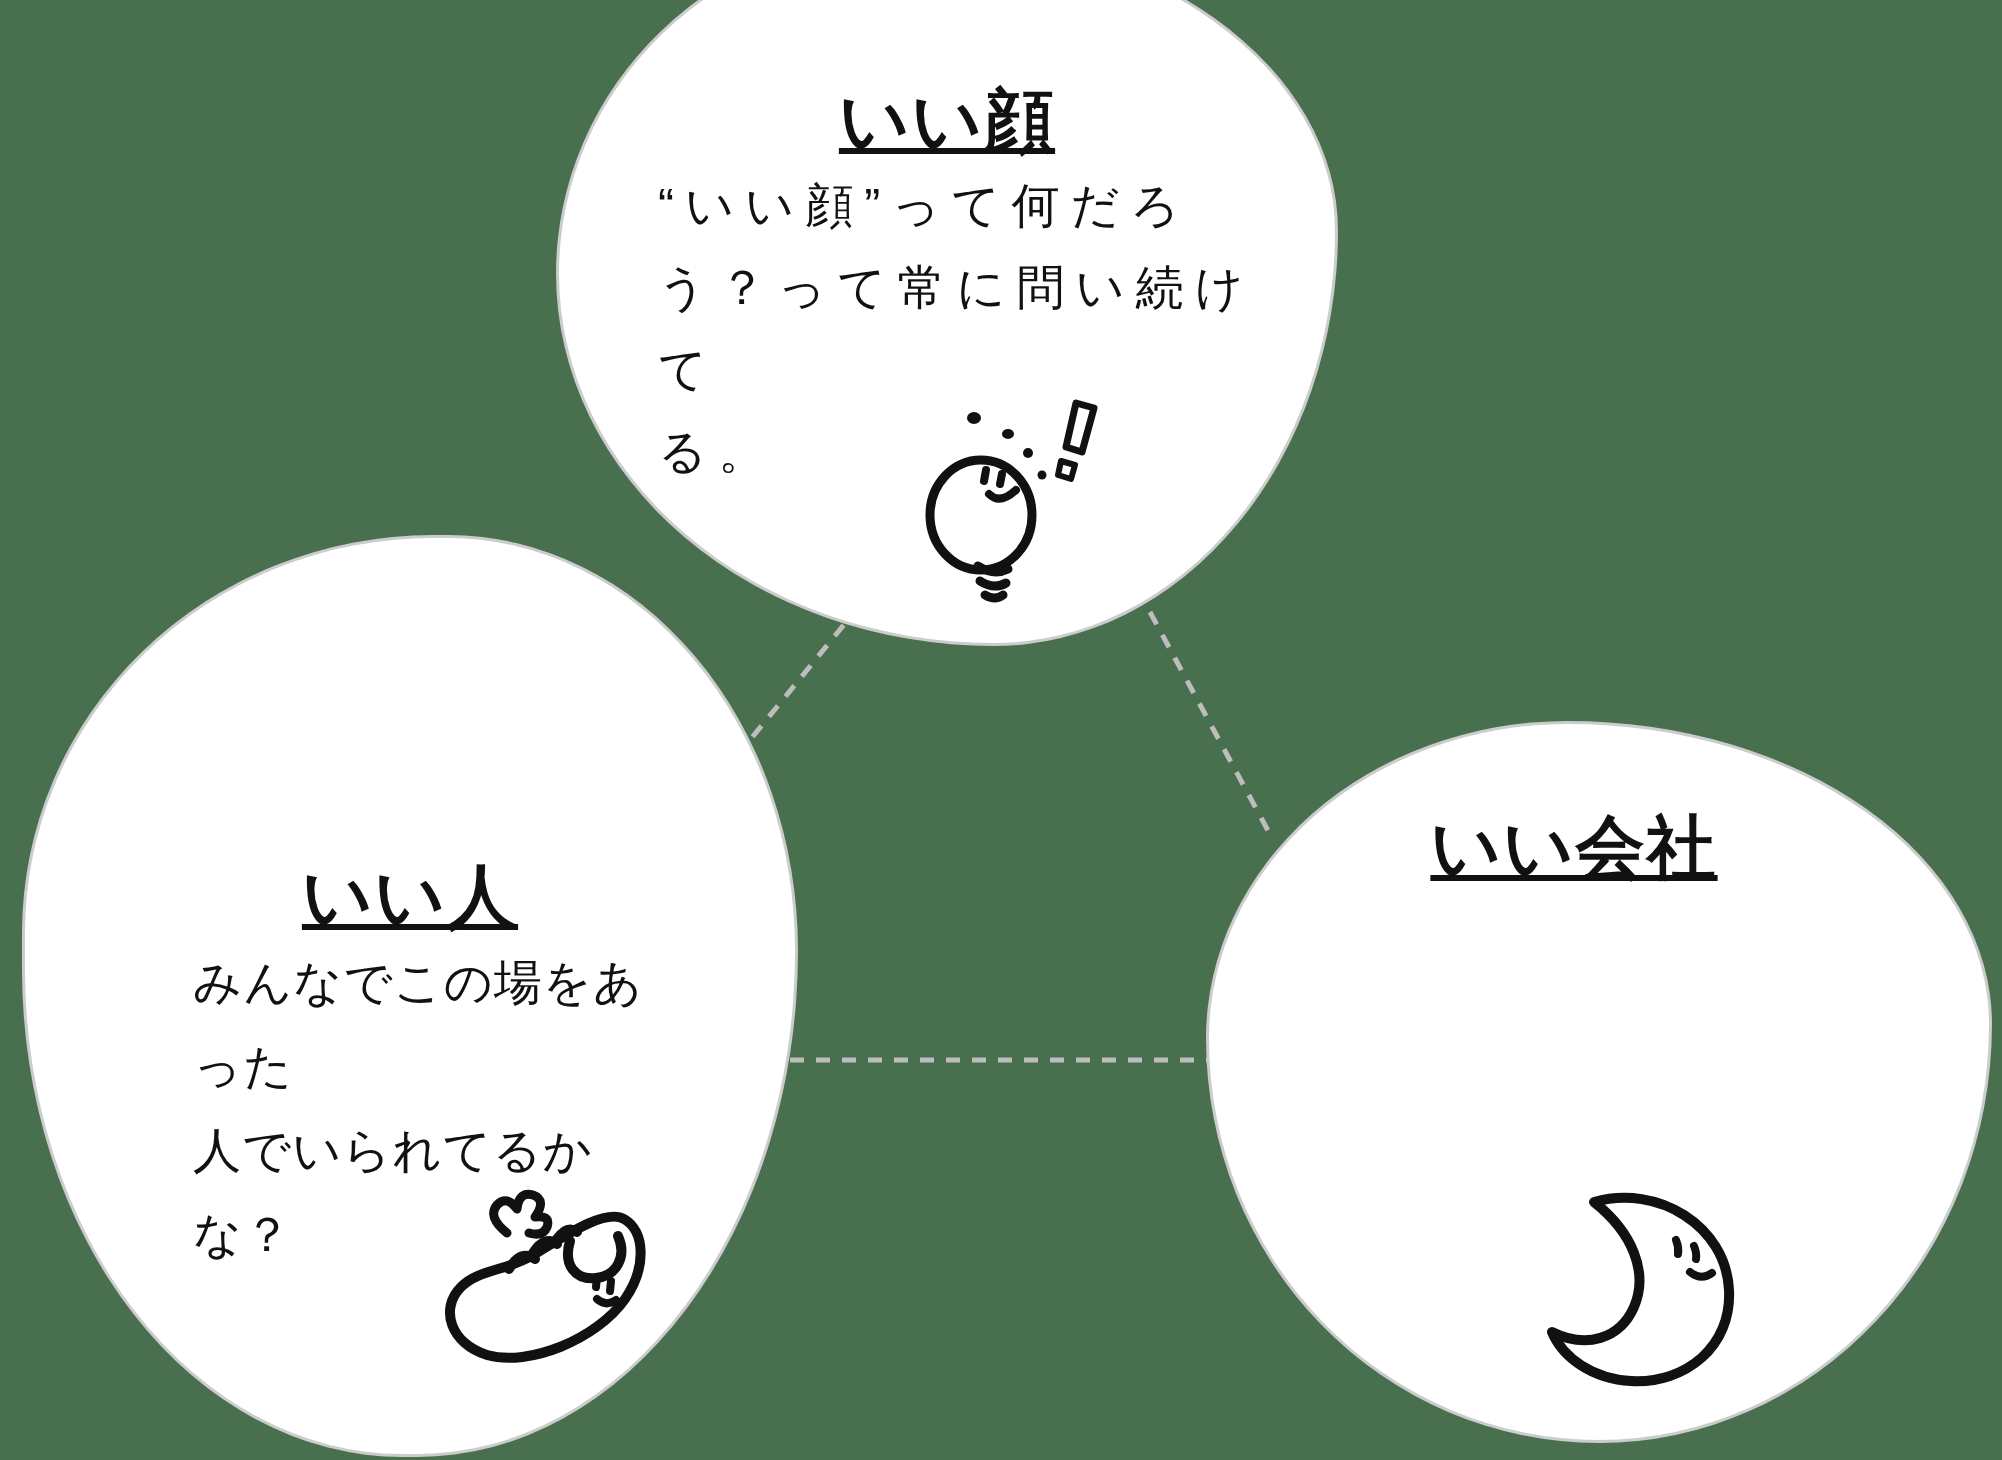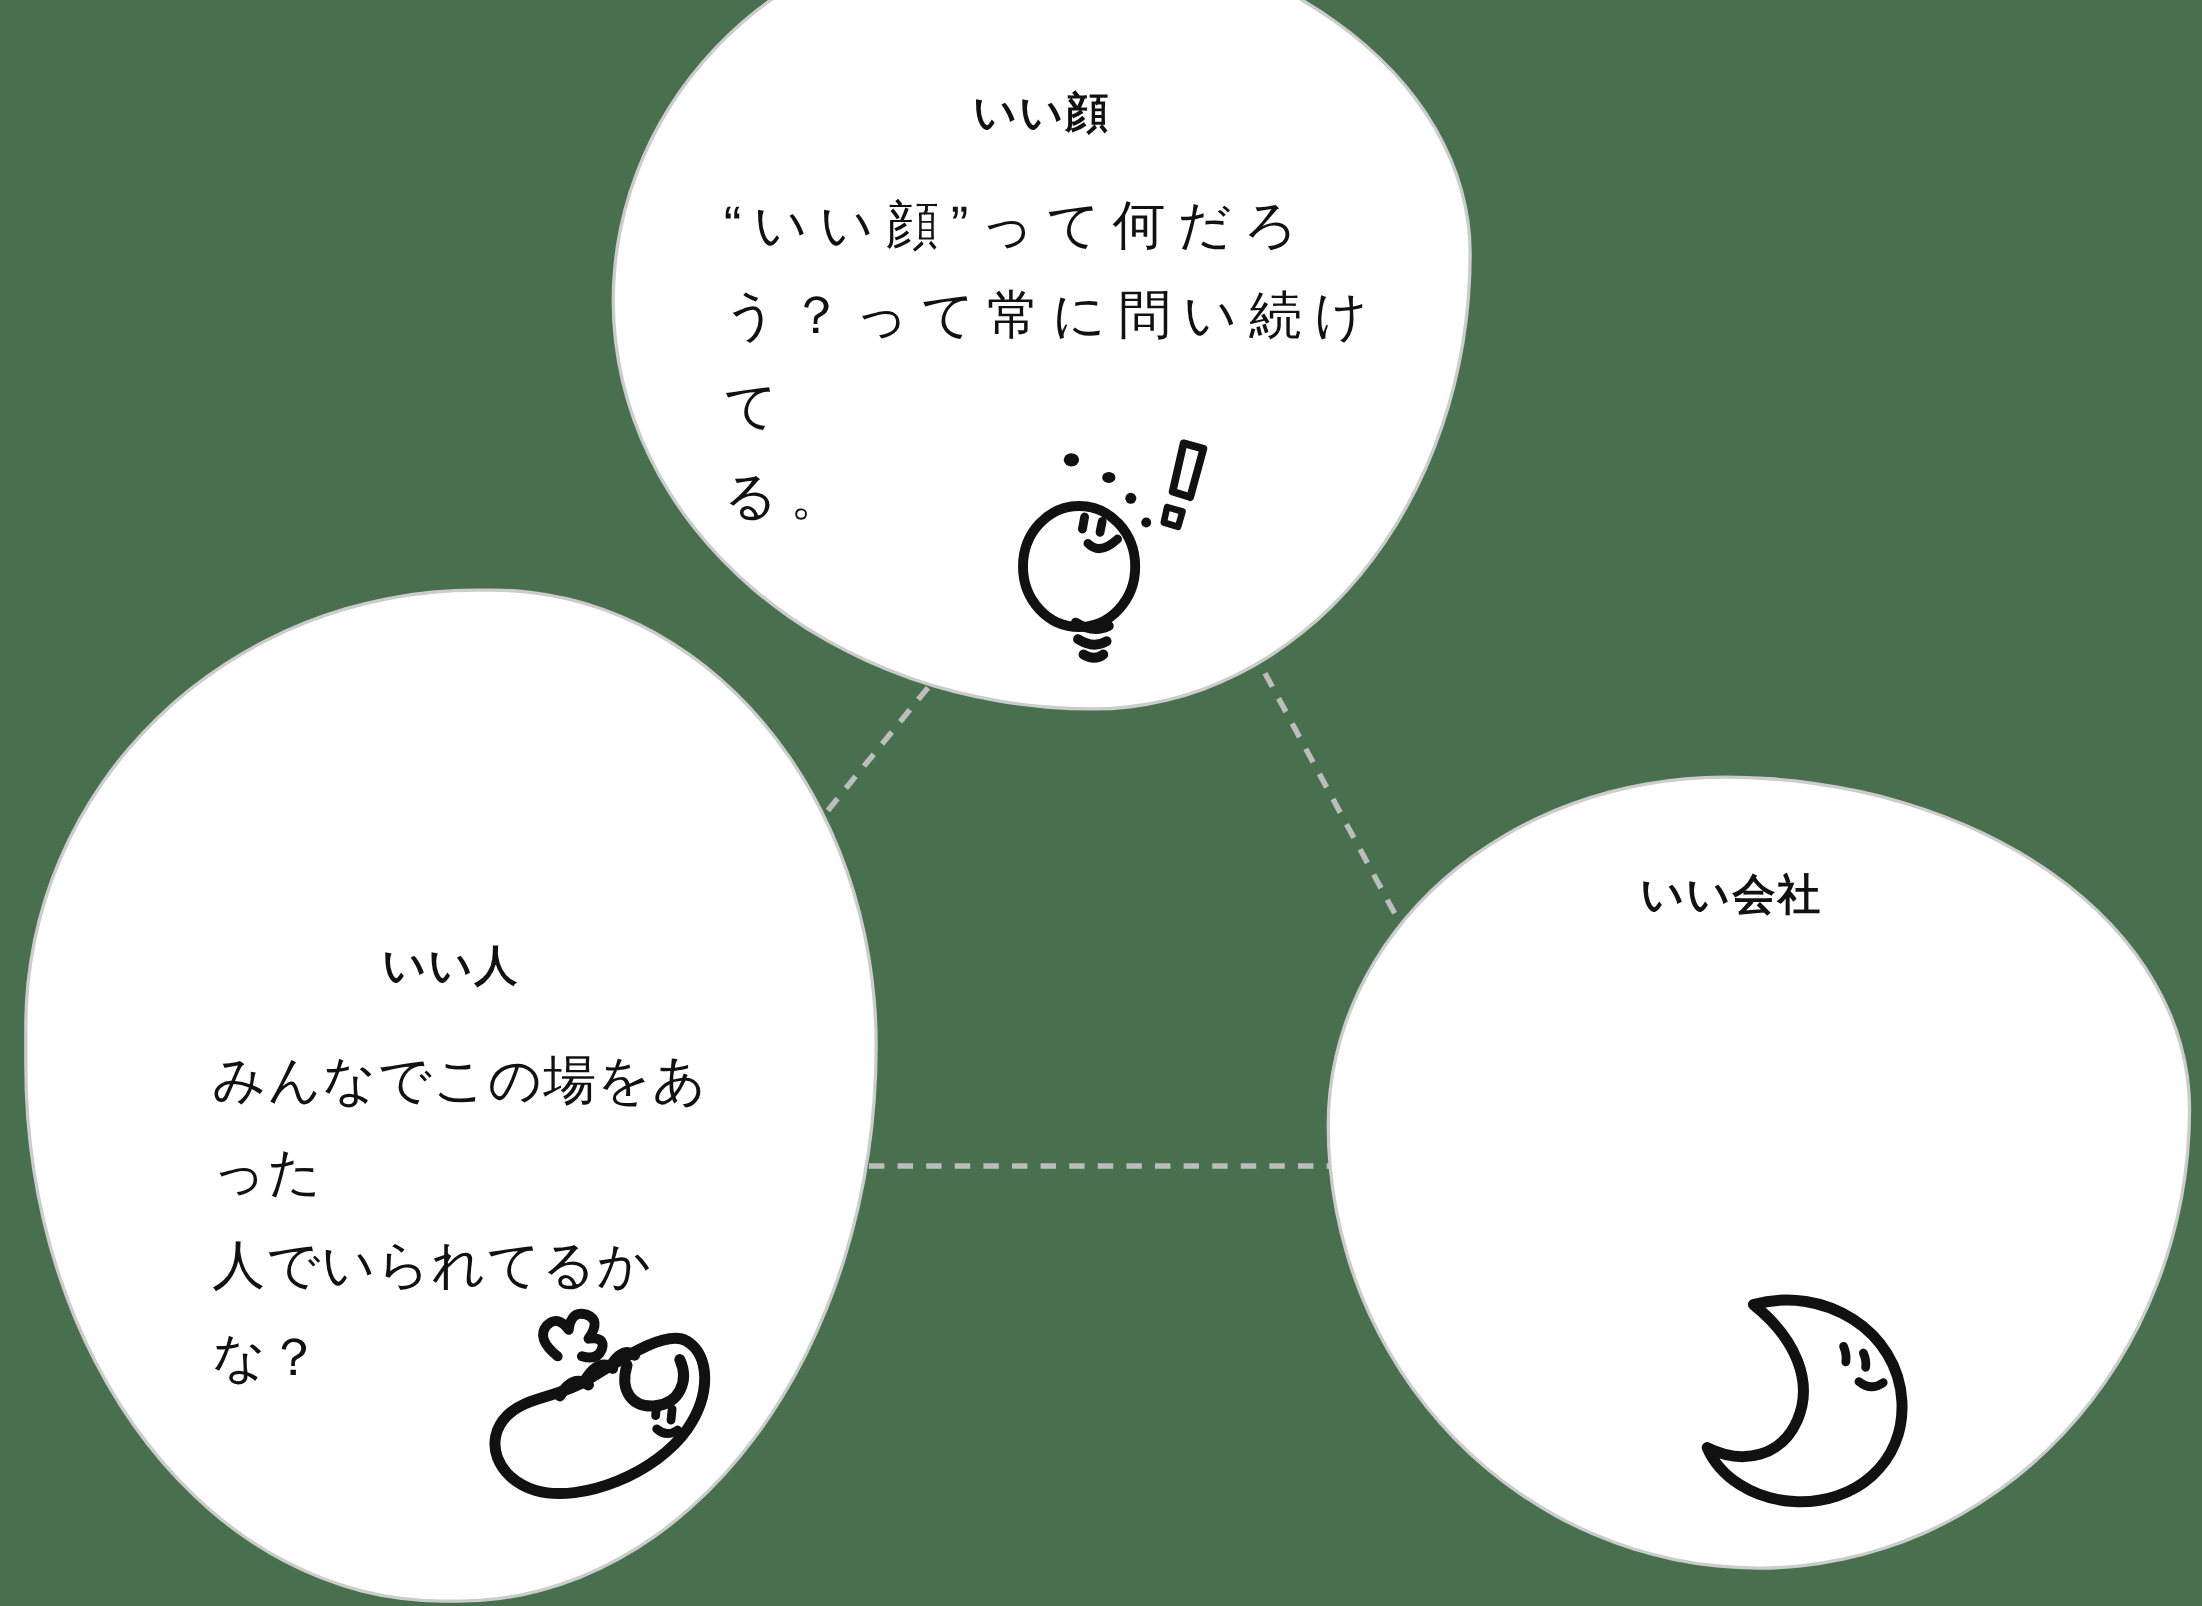--- a/index.html
+++ b/index.html
@@ -36,31 +36,32 @@
   }
   .blob-face{
     left:556px;top:-70px;width:782px;height:716px;
     border-radius:46% 54% 44% 56% / 48% 42% 58% 52%;
   }
   .blob-person{
     left:22px;top:535px;width:776px;height:922px;
     border-radius:54% 46% 50% 50% / 44% 46% 56% 54%;
   }
   .blob-company{
-    left:1206px;top:705px;width:786px;height:722px;
+    left:1206px;top:721px;width:786px;height:722px;
     border-radius:46% 54% 50% 50% / 44% 42% 58% 56%;
   }
   .card-title{
     position:absolute;
     width:100%;
     text-align:center;
-    font-size:39px;
+    font-size:69px;
     font-weight:700;
     color:var(--ink);
     letter-spacing:2px;
+    text-decoration:underline;
   }
   .blob-face .card-title{top:142px;}
   .blob-person .card-title{top:313px;}
   .blob-company .card-title{top:78px;width:730px;left:0;}
   .card-body{
     position:absolute;
     font-size:48px;
     font-weight:500;
     color:var(--ink);
     white-space:pre-line;

